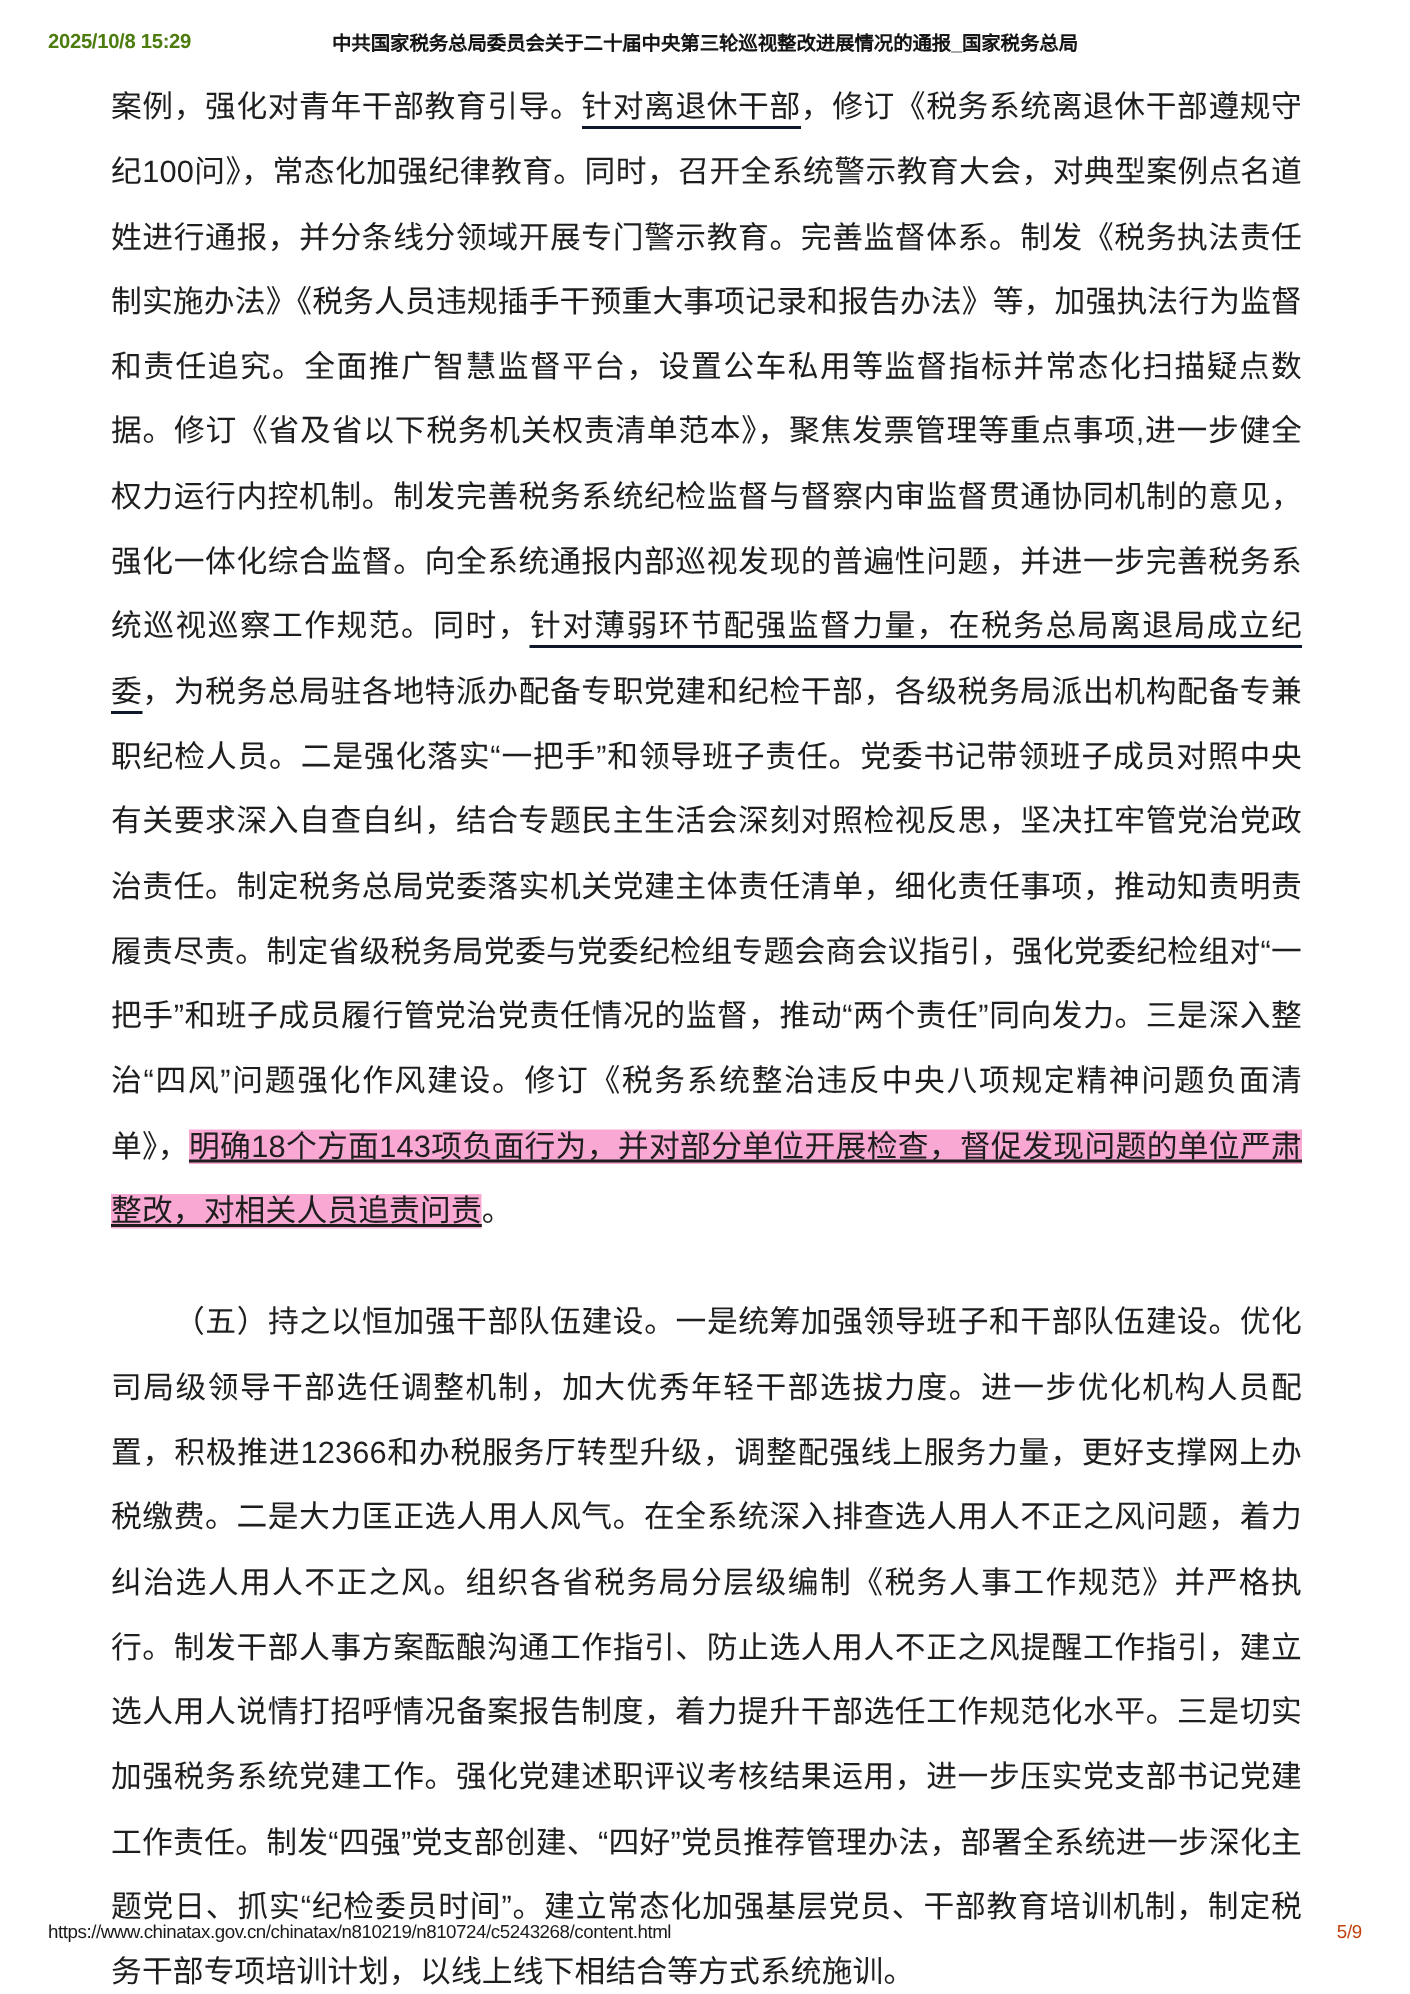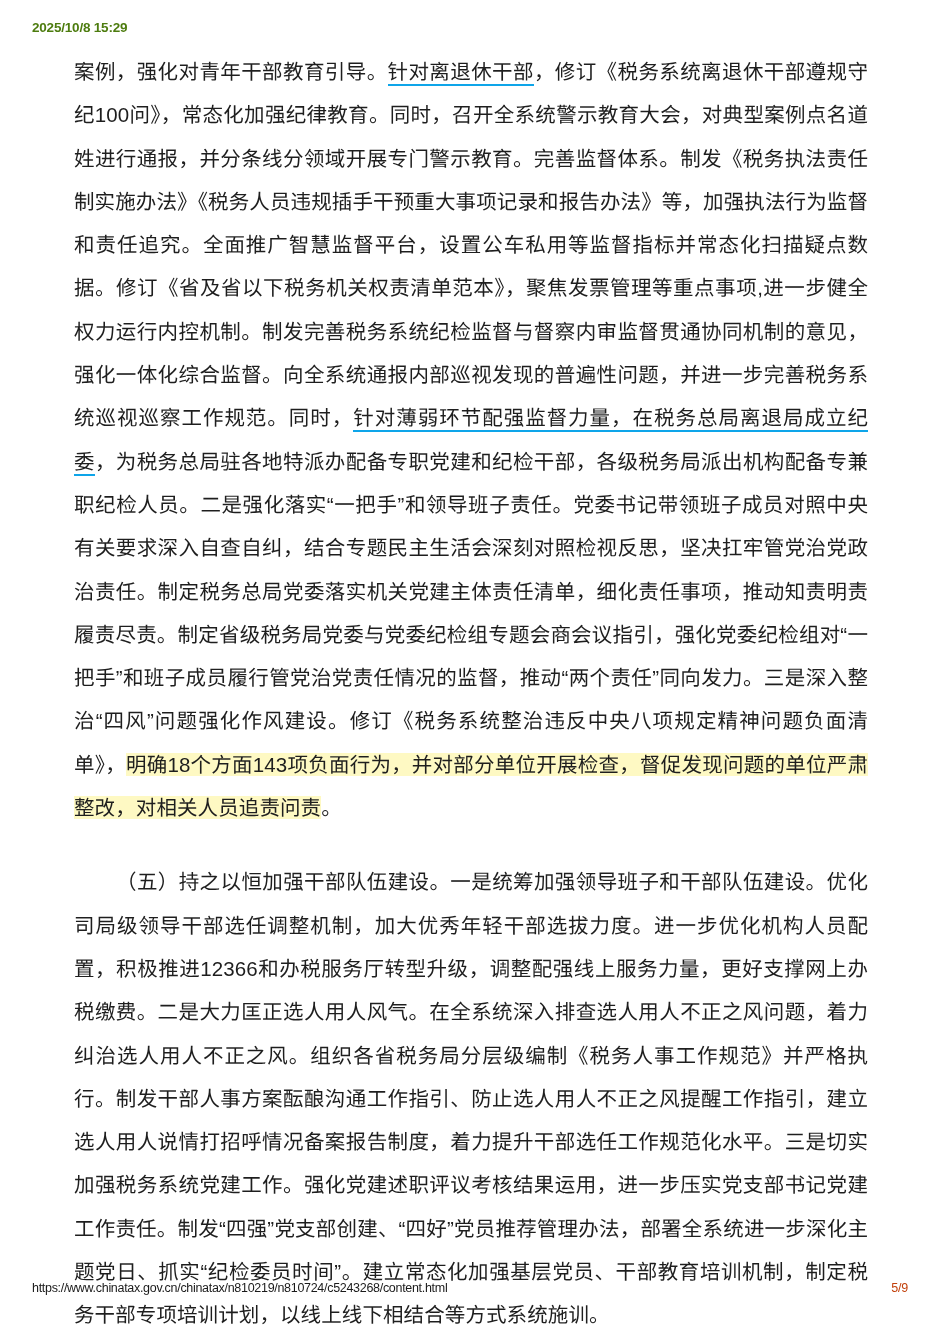--- a/index.html
+++ b/index.html
@@ -67,28 +67,29 @@
   }
   .para + .para {
     margin-top: 31px;
   }
   .para.indent {
     text-indent: 2.05em;
   }
 
   
   .u-red {
-    border-bottom: 2px solid #0ea5e9;
+    border-bottom: 2px solid #0f172a;
     padding-bottom: 1px;
     box-decoration-break: clone;
     -webkit-box-decoration-break: clone;
   }
   .hl-yellow {
-    background-color: #fef9c3;
+    background-color: #f9a8d4;
     box-decoration-break: clone;
+    text-decoration: underline;
     -webkit-box-decoration-break: clone;
   }
 
   
   .page-footer {
     position: absolute;
     bottom: 30px;
     left: 0;
     width: 940px;
     height: 18px;
@@ -112,20 +113,21 @@
     letter-spacing: -0.2px;
     color: #c2410c;
     white-space: nowrap;
   }
 </style>
 </head>
 <body>
 
 <div class="page-header">
   <span class="header-timestamp">2025/10/8 15:29</span>
+  <span class="header-title">中共国家税务总局委员会关于二十届中央第三轮巡视整改进展情况的通报_国家税务总局</span>
 </div>
 
 <div class="doc-body">
   <p class="para" id="para-0"><span>案例，强化对青年干部教育引导。</span><span class="u-red">针对离退休干部</span><span>，修订《税务系统离退休干部遵规守纪100问》，常态化加强纪律教育。同时，召开全系统警示教育大会，对典型案例点名道姓进行通报，并分条线分领域开展专门警示教育。完善监督体系。制发《税务执法责任制实施办法》《税务人员违规插手干预重大事项记录和报告办法》等，加强执法行为监督和责任追究。全面推广智慧监督平台，设置公车私用等监督指标并常态化扫描疑点数据。修订《省及省以下税务机关权责清单范本》，聚焦发票管理等重点事项,进一步健全权力运行内控机制。制发完善税务系统纪检监督与督察内审监督贯通协同机制的意见，强化一体化综合监督。向全系统通报内部巡视发现的普遍性问题，并进一步完善税务系统巡视巡察工作规范。同时，</span><span class="u-red">针对薄弱环节配强监督力量，在税务总局离退局成立纪委</span><span>，为税务总局驻各地特派办配备专职党建和纪检干部，各级税务局派出机构配备专兼职纪检人员。二是强化落实“一把手”和领导班子责任。党委书记带领班子成员对照中央有关要求深入自查自纠，结合专题民主生活会深刻对照检视反思，坚决扛牢管党治党政治责任。制定税务总局党委落实机关党建主体责任清单，细化责任事项，推动知责明责履责尽责。制定省级税务局党委与党委纪检组专题会商会议指引，强化党委纪检组对“一把手”和班子成员履行管党治党责任情况的监督，推动“两个责任”同向发力。三是深入整治“四风”问题强化作风建设。修订《税务系统整治违反中央八项规定精神问题负面清单》，</span><span class="hl-yellow">明确18个方面143项负面行为，并对部分单位开展检查，督促发现问题的单位严肃整改，对相关人员追责问责</span><span>。</span></p>
   <p class="para indent" id="para-1"><span>（五）持之以恒加强干部队伍建设。一是统筹加强领导班子和干部队伍建设。优化司局级领导干部选任调整机制，加大优秀年轻干部选拔力度。进一步优化机构人员配置，积极推进12366和办税服务厅转型升级，调整配强线上服务力量，更好支撑网上办税缴费。二是大力匡正选人用人风气。在全系统深入排查选人用人不正之风问题，着力纠治选人用人不正之风。组织各省税务局分层级编制《税务人事工作规范》并严格执行。制发干部人事方案酝酿沟通工作指引、防止选人用人不正之风提醒工作指引，建立选人用人说情打招呼情况备案报告制度，着力提升干部选任工作规范化水平。三是切实加强税务系统党建工作。强化党建述职评议考核结果运用，进一步压实党支部书记党建工作责任。制发“四强”党支部创建、“四好”党员推荐管理办法，部署全系统进一步深化主题党日、抓实“纪检委员时间”。建立常态化加强基层党员、干部教育培训机制，制定税务干部专项培训计划，以线上线下相结合等方式系统施训。</span></p>
 </div>
 
 <div class="page-footer">
   <a class="footer-url" href="#">https://www.chinatax.gov.cn/chinatax/n810219/n810724/c5243268/content.html</a>
   <span class="footer-page">5/9</span>

